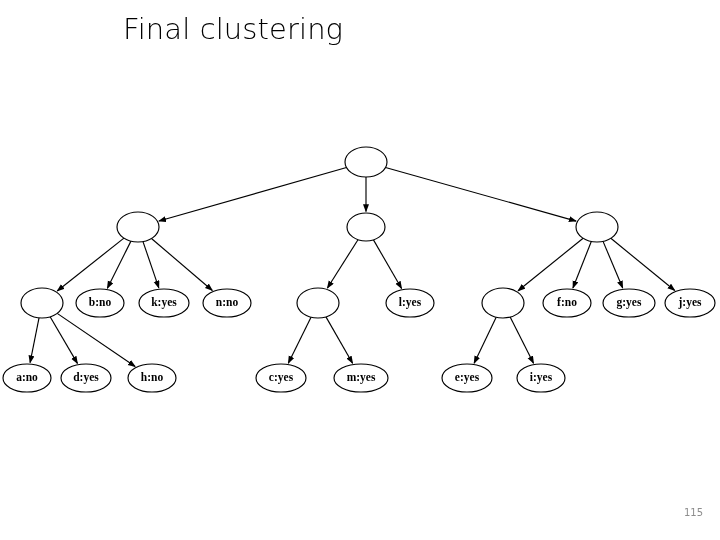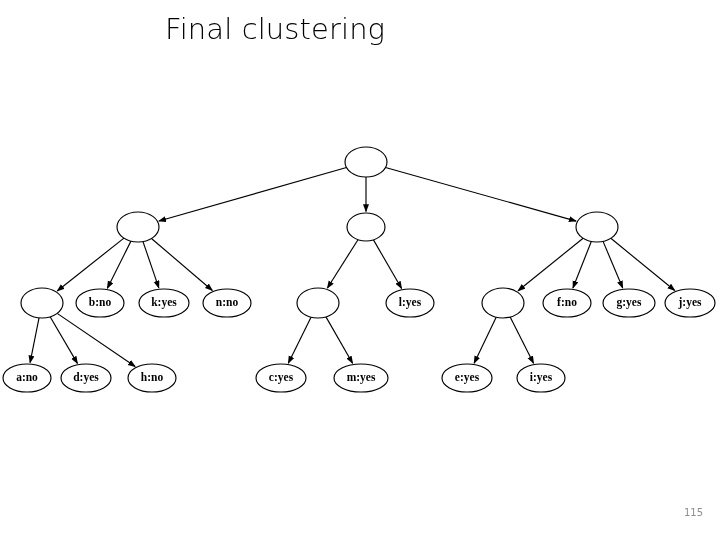--- a/index.html
+++ b/index.html
@@ -24,21 +24,20 @@
   #slide-title {
     position: absolute;
     left: 123px;
     top: 12px;
     font-family: "DejaVu Sans", sans-serif;
     font-size: 29px;
     font-weight: 300;
     color: #000000;
     letter-spacing: 0.1px;
     white-space: nowrap;
-    margin-left: 42px;
   }
   #diagram-wrap {
     position: absolute;
     left: 0px;
     top: 135px;
     width: 720px;
     height: 280px;
     font-weight: bold;
   }
   #tree-svg {

